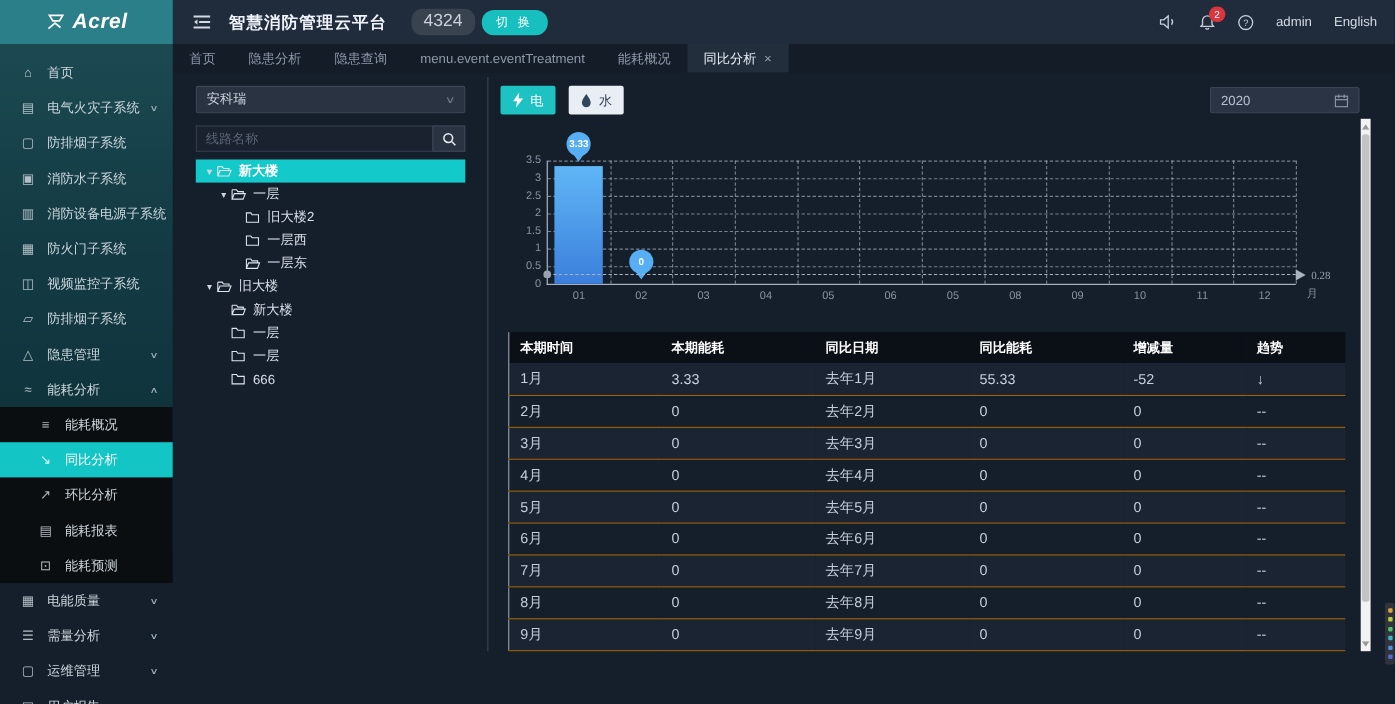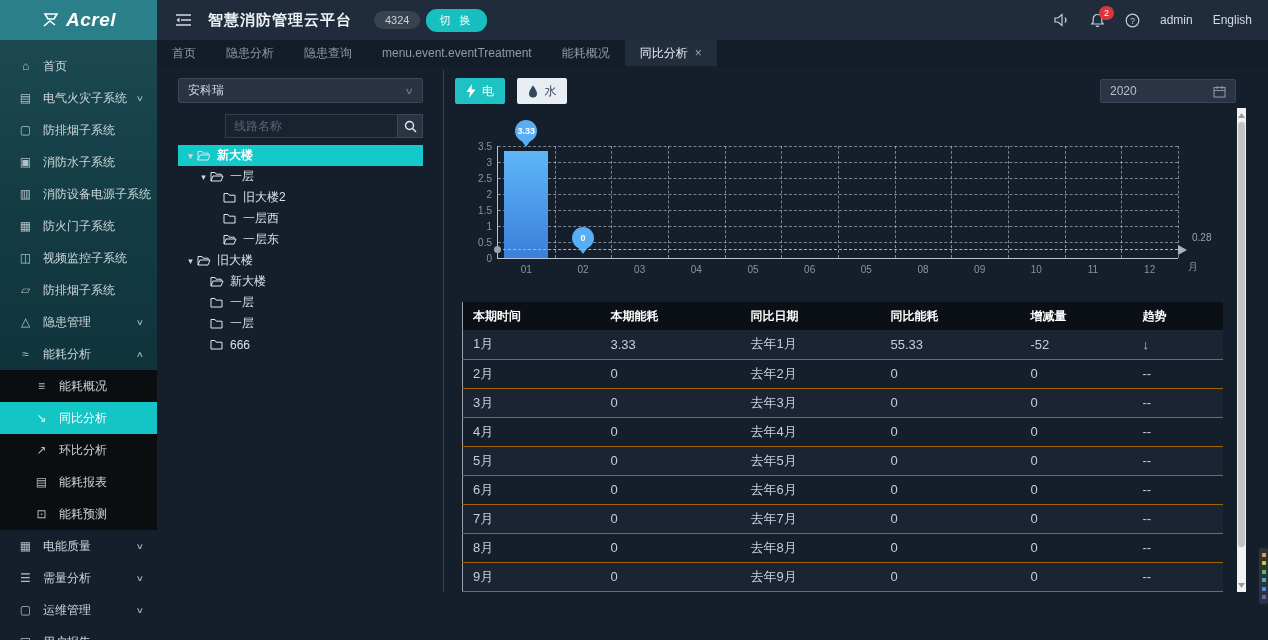--- a/index.html
+++ b/index.html
@@ -21,21 +21,21 @@
   .mi-chev { margin-left:auto; margin-right:14px; font-size:8px; color:#9fb3b8; transform:scaleX(1.4); }
   .submenu { background:#0a0e11; }
   .submenu .menu-item { padding-left:34px; color:#cdd5dc; }
   .menu-item.active { background:#13c5c5; color:#fff; }
 
   
   .header { position:absolute; left:157px; top:0; right:0; height:40px; background:#202b3b;
             display:flex; align-items:center; }
   .fold-icon { margin:0 16px 0 18px; cursor:pointer; }
   .app-title { color:#eef3f9; font-size:15px; font-weight:bold; letter-spacing:1px; }
-  .count-pill { margin-left:22px; background:#39424f; color:#c9d0da; font-size:11px;
+  .count-pill { margin-left:22px; background:#39424f; color:#c9d0da; font-size:16px;
                 padding:3px 11px; border-radius:10px; }
   .switch-pill { margin-left:6px; background:#17bfbf; color:#fff; font-size:11px;
                  padding:4px 13px; border-radius:11px; letter-spacing:3px; cursor:pointer; }
   .header-right { margin-left:auto; display:flex; align-items:center; gap:20px; padding-right:16px; }
   .hicon { position:relative; cursor:pointer; display:flex; }
   .bell-badge { position:absolute; top:-7px; left:9px; background:#d9363e; color:#fff; font-size:9px;
                 min-width:15px; height:14px; line-height:14px; text-align:center; border-radius:8px; padding:0 2px; }
   .htext { color:#d3dae3; font-size:12px; cursor:pointer; }
 
   
@@ -48,21 +48,21 @@
   
   .content { position:absolute; left:157px; top:66px; right:0; bottom:0; background:#151e2b; }
 
   
   .tree-panel { position:absolute; left:21px; top:12px; width:245px; }
   .station-select { height:25px; background:#2a3342; border:1px solid #3c4657; border-radius:2px;
                     display:flex; align-items:center; padding:0 9px; color:#cfd6e2; font-size:12px; cursor:pointer; }
   .sel-chev { margin-left:auto; color:#6b7686; font-size:9px; transform:scaleX(1.5); }
   .search-row { display:flex; margin-top:11px; height:24px; }
   .search-input { flex:1; background:#1a2230; border:1px solid #313c4d; border-right:none; color:#aab4c2;
-                  font-size:12px; padding:0 8px; outline:none; font-family:"Liberation Sans",sans-serif;margin-left:47px; }
+                  font-size:12px; padding:0 8px; outline:none; font-family:"Liberation Sans",sans-serif; }
   .search-input::placeholder { color:#5a6575; }
   .search-btn { width:30px; background:#2a3342; border:1px solid #3c4657; display:flex;
                 align-items:center; justify-content:center; cursor:pointer; }
   .tree { margin-top:7px; }
   .tree-row { height:21px; display:flex; align-items:center; color:#d9e0e9; font-size:12px; cursor:pointer; }
   .tree-row.selected { background:#13c9c9; color:#fff; font-weight:bold; }
   .tree-caret { width:13px; font-size:9px; color:#cfd6e0; text-align:center; flex:none; }
   .tree-folder { width:14px; height:11px; margin-right:6px; flex:none; color:#dfe6ee; }
   .tree-folder svg { display:block; }
 
@@ -473,21 +473,21 @@
               <div class="pin-t"></div>
             </div>
             <div class="pin" style="left: 85px; top: 81px;">
               <div class="pin-c">0</div>
               <div class="pin-t"></div>
             </div>
             <div class="markline" style="top: 103.04px;">
               <span class="mark-dot"></span>
               <span class="mark-arrow"></span>
             </div>
-            <span class="mark-label" style="top: 91px;">0.28</span>
+            <span class="mark-label" style="top: 105px; font-family: Liberation Serif, serif;">0.28</span>
           </div>
       </div>
 
       <table class="cmp-table">
         <colgroup>
           <col style="width:138px">
             <col style="width:140px">
             <col style="width:140px">
           <col style="width:140px">
             <col style="width:112px">

